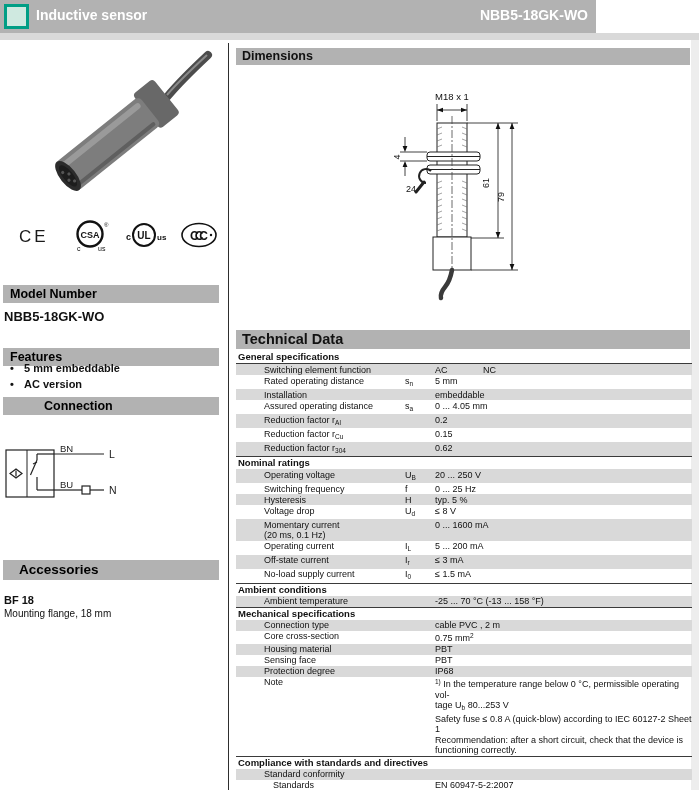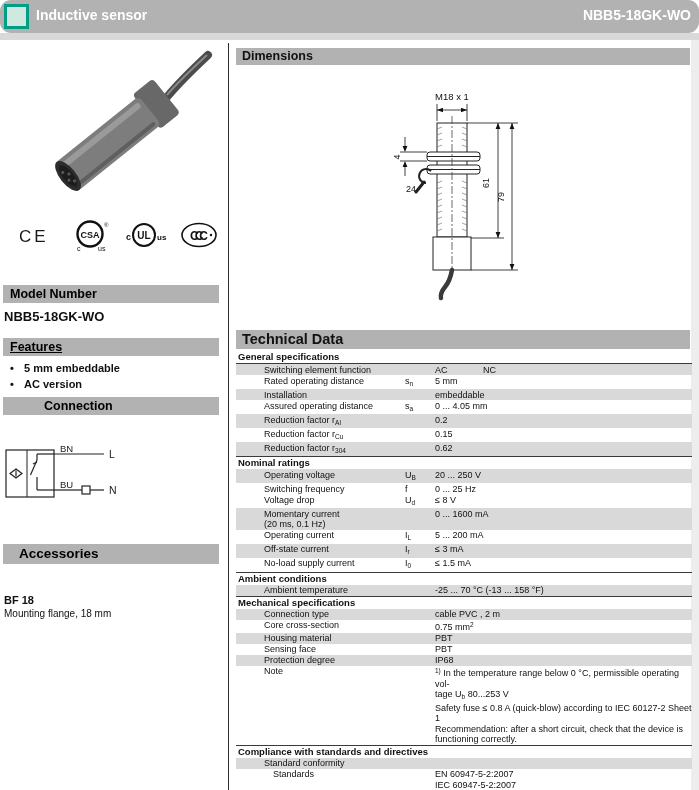--- a/index.html
+++ b/index.html
@@ -1,20 +1,20 @@
 <!DOCTYPE html>
 <html><head>
 <meta charset="utf-8">
 <style>
   html,body{margin:0;padding:0;background:#fff;}
   #page{position:relative;width:699px;height:790px;background:#fff;overflow:hidden;
         font-family:"Liberation Sans","DejaVu Sans",sans-serif;color:#111;}
 
   
-  .topbar{position:absolute;left:0;top:0;width:699px;height:33px;background:#b2b2b2;border-radius:11px;}
+  .topbar{position:absolute;left:0;top:0;width:596px;height:33px;background:#b2b2b2;}
   .topbar-strip{position:absolute;left:0;top:33px;width:699px;height:7px;background:#d9d9d9;}
   .prod-icon{position:absolute;left:4px;top:4px;width:19px;height:19px;background:#cfe9e0;border:3px solid #009e85;}
   .topbar-title{position:absolute;left:36px;top:7px;font-size:14px;font-weight:bold;color:#fff;}
   .topbar-code{position:absolute;right:8px;top:7px;font-size:14px;font-weight:bold;color:#fff;}
 
   
   .vdivider{position:absolute;left:228px;top:43px;width:1px;height:747px;background:#2e2e2e;}
   .right-edge{position:absolute;left:691px;top:40px;width:8px;height:750px;background:#ededed;}
 
   
@@ -95,21 +95,21 @@
     <g>
       <ellipse cx="194" cy="17" rx="17" ry="11.5" fill="none" stroke="#111" stroke-width="1.6"></ellipse>
       <text x="192" y="22" font-size="12" font-weight="bold" text-anchor="middle" letter-spacing="-4" fill="#111">CCC</text>
       <circle cx="206" cy="17" r="1.2" fill="#111"></circle>
     </g>
   </svg>
 
   <div class="lbar" style="top:285px;">Model Number</div>
   <div class="model-value">NBB5-18GK-WO</div>
 
-  <div class="lbar" style="top:338px;text-decoration:underline;">Features</div>
+  <div class="lbar" style="top:348px;">Features</div>
   <ul class="features-list" id="features-list">
       <li>5 mm embeddable</li>
       <li>AC version</li>
     </ul>
 
   <div class="lbar" style="top:397px;padding-left:41px;">Connection</div>
   <svg style="position:absolute;left:4px;top:444px;" width="135" height="60" viewBox="0 0 135 60">
     <rect x="2" y="6" width="48" height="47" fill="none" stroke="#222" stroke-width="1.2"></rect>
     <line x1="23" y1="6" x2="23" y2="53" stroke="#222" stroke-width="1"></line>
     <g>
@@ -127,21 +127,21 @@
     <line x1="50" y1="10" x2="100" y2="10" stroke="#222" stroke-width="1.2"></line>
     <line x1="50" y1="46" x2="78" y2="46" stroke="#222" stroke-width="1.2"></line>
     <rect x="78" y="42" width="8" height="8" fill="none" stroke="#222" stroke-width="1.2"></rect>
     <line x1="86" y1="46" x2="100" y2="46" stroke="#222" stroke-width="1.2"></line>
     <text x="56" y="7.5" font-size="9.5" fill="#222">BN</text>
     <text x="56" y="43.5" font-size="9.5" fill="#222">BU</text>
     <text x="105" y="14" font-size="10.5" fill="#222">L</text>
     <text x="105" y="50" font-size="10.5" fill="#222">N</text>
   </svg>
 
-  <div class="lbar" style="top:544px;height:20px;font-size:13.5px;padding-left:16px;">Accessories</div>
+  <div class="lbar" style="top:560px;height:20px;font-size:13.5px;padding-left:16px;">Accessories</div>
   <div id="accessories-list">
       <div class="acc-name">BF 18</div>
       <div class="acc-desc">Mounting flange, 18 mm</div>
     </div>
 
   <div class="dim-bar">Dimensions</div>
   <svg style="position:absolute;left:330px;top:85px;" width="230" height="245" viewBox="0 0 230 245">
     <g stroke="#222" stroke-width="1" fill="#fff">
       <rect x="107" y="38" width="30" height="114"></rect>
       <g stroke="#666" stroke-width="0.6">
@@ -269,20 +269,25 @@
       <div class="td-row shaded">
         <div class="cell lbl">Operating voltage</div>
         <div class="cell sym">U<sub>B</sub></div>
         <div class="cell val val-span">20 ... 250 V</div>
       </div>
       <div class="td-row">
         <div class="cell lbl">Switching frequency</div>
         <div class="cell sym">f</div>
         <div class="cell val val-span">0 ... 25 Hz</div>
       </div>
+      <div class="td-row shaded">
+        <div class="cell lbl">Hysteresis</div>
+        <div class="cell sym">H</div>
+        <div class="cell val val-span">typ. 5  %</div>
+      </div>
       <div class="td-row">
         <div class="cell lbl">Voltage drop</div>
         <div class="cell sym">U<sub>d</sub></div>
         <div class="cell val val-span">≤ 8 V</div>
       </div>
       <div class="td-row shaded">
         <div class="cell lbl">Momentary current<br>(20 ms, 0.1 Hz)</div>
         <div class="cell sym"></div>
         <div class="cell val val-span">0 ... 1600 mA</div>
       </div>

